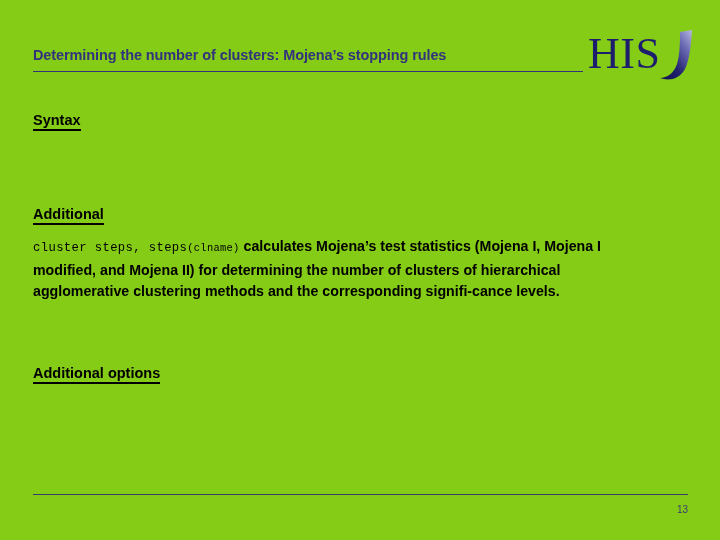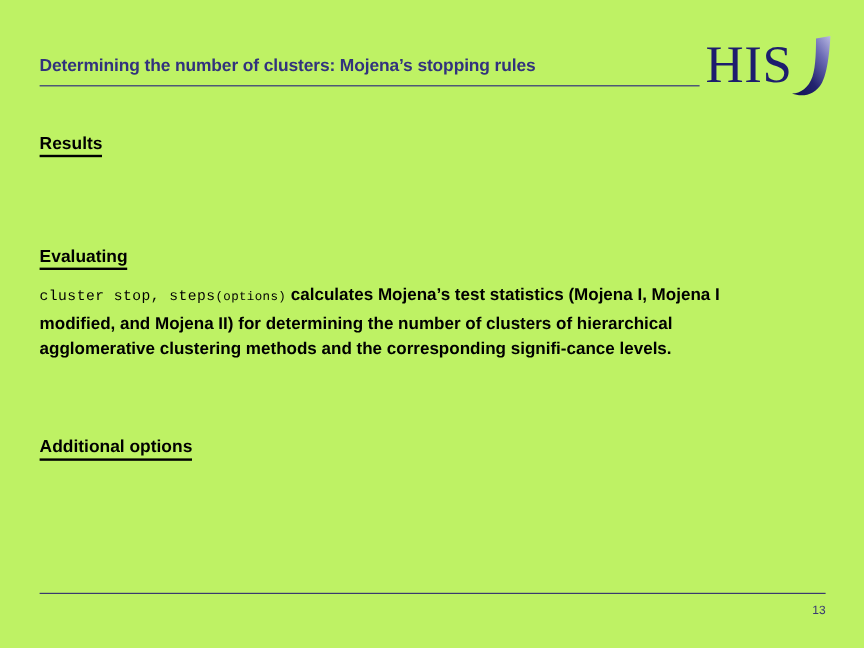--- a/index.html
+++ b/index.html
@@ -13,21 +13,21 @@
     height: 540px;
     position: relative;
     overflow: hidden;
     font-family: "Liberation Sans", sans-serif;
     color: #000000;
   }
 
   .slide {
     position: absolute;
     inset: 0;
-    background: #bef264;
+    background: #84cc16;
   }
 
   
   .header {
     position: absolute;
     left: 0; top: 0;
     width: 720px;
     height: 95px;
   }
   .slide-title {
@@ -175,29 +175,29 @@
             <stop offset="100%" stop-color="#141459"></stop>
           </linearGradient>
         </defs>
         <text x="0" y="40" font-family="'Liberation Serif', 'DejaVu Serif', serif" font-size="44" font-weight="normal" fill="#1d1d6e" letter-spacing="0.5">HIS</text>
         <path d="M92 4 L104 2 C104 2 103 30 97 41 C91 52 80 53 72 50 C79 50 86 45 89 36 C92 27 92 12 92 4 Z" fill="url(#swooshGrad)"></path>
       </svg>
     </div>
   </div>
 
   <div class="section-head" style="top:112px;">
-    <span class="u">Results</span>
+    <span class="u">Syntax</span>
   </div>
 
 
   <div class="section-head" style="top:206px;">
-    <span class="u">Evaluating</span>
-  </div>
-
-  <div class="desc-block"><span class="mono-light">cluster stop, </span><span class="mono-light">steps</span><span class="mono-small">(options)</span><span> calculates Mojena’s test statistics (Mojena I, Mojena I modified, and Mojena II) for determining the number of clusters of hierarchical agglomerative clustering methods and the corresponding signifi-cance levels.</span></div>
+    <span class="u">Additional</span>
+  </div>
+
+  <div class="desc-block"><span class="mono-light">cluster steps, </span><span class="mono-light">steps</span><span class="mono-small">(clname)</span><span> calculates Mojena’s test statistics (Mojena I, Mojena I modified, and Mojena II) for determining the number of clusters of hierarchical agglomerative clustering methods and the corresponding signifi-cance levels.</span></div>
 
   <div class="section-head" style="top:365px;text-align:center;">
     <span class="u">Additional options</span>
   </div>
 
 
 
   <div class="footer-rule"></div>
   <div class="footer-page">13</div>
 

